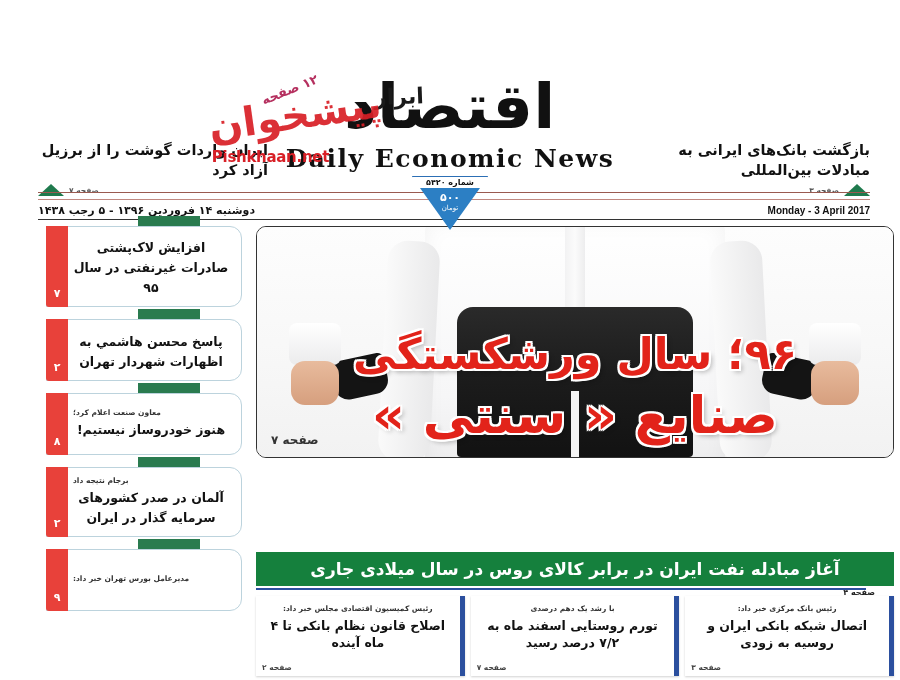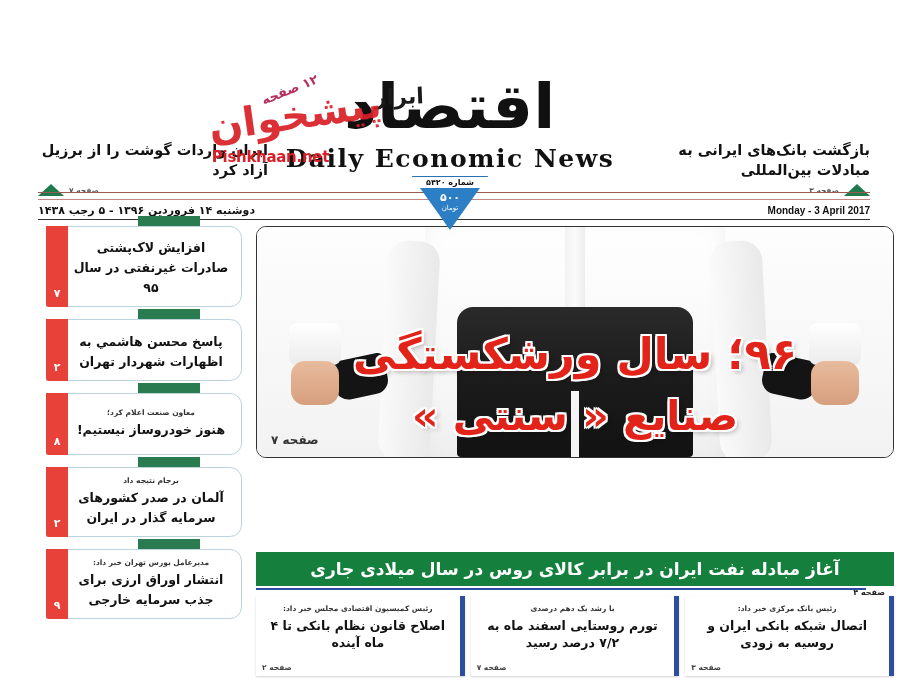--- a/index.html
+++ b/index.html
@@ -271,21 +271,21 @@
     justify-content: center;
     padding-bottom: 7px;
     color: #fff;
     font-size: 11px;
     font-weight: bold;
   }
   .kicker {
     font-size: 7.5px;
     color: #333;
     font-weight: bold;
-    text-align: center;
+    text-align: left;
     margin-bottom: 3px;
   }
   .card h3 {
     font-size: 12.5px;
     font-weight: bold;
     color: #111;
     line-height: 20px;
     text-align: center;
   }
 
@@ -404,21 +404,21 @@
     font-size: 43px;
     font-weight: bold;
     color: #e2231a;
     line-height: 62px;
     letter-spacing: -1px;
     text-shadow:
       2px 0 0 #fff, -2px 0 0 #fff, 0 2px 0 #fff, 0 -2px 0 #fff,
       2px 2px 0 #fff, -2px 2px 0 #fff, 2px -2px 0 #fff, -2px -2px 0 #fff,
       3px 3px 5px rgba(0,0,0,0.28);
   }
-  .ph-line2 { font-size: 41px; }
+  .ph-line2 { font-size: 51px; }
   .photo-page {
     position: absolute;
     left: 14px;
     bottom: 10px;
     font-size: 12px;
     color: #333;
     font-weight: bold;
     z-index: 6;
   }
 
@@ -436,21 +436,21 @@
   }
   .bluebar h2 {
     color: #ffffff;
     font-size: 17px;
     font-weight: bold;
     letter-spacing: -0.2px;
     white-space: nowrap;
   }
   .bluebar-page {
     position: absolute;
-    right: 6px;
+    right: 16px;
     bottom: -11px;
     font-size: 8px;
     color: #222;
     font-weight: bold;
     background: #fff;
     padding: 0 3px;
   }
   .bluebar-underline {
     position: absolute;
     top: 588px;
@@ -590,21 +590,20 @@
         <div class="kicker">برجام نتیجه داد</div>
         <h3>آلمان در صدر کشورهای سرمایه گذار در ایران</h3>
       </div>
     </div>
 
     <div class="side-item">
       <span class="ribbon"></span>
       <div class="card">
         <span class="tab">۹</span>
         <div class="kicker">مدیرعامل بورس تهران خبر داد:</div>
-        <h3>انتشار اوراق ارزی برای جذب سرمایه خارجی</h3>
       </div>
     </div>
 
   </div>
 
   <div class="photo">
     <div class="ph-bg"></div>
     <div class="shirt"></div>
     <div class="placket"></div>
     <div class="trousers"></div>

